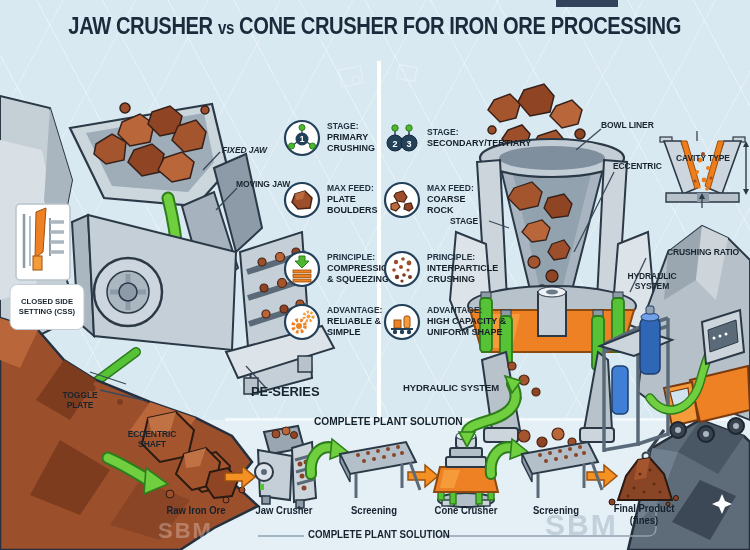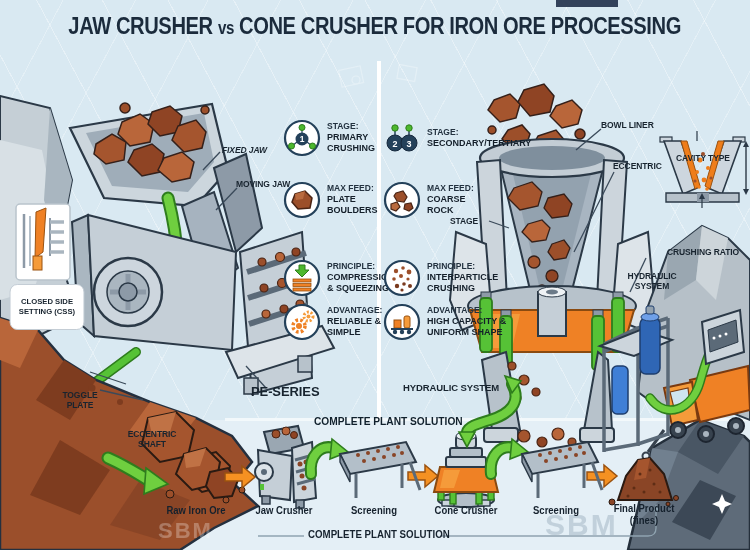--- a/index.html
+++ b/index.html
@@ -25,21 +25,21 @@
   #band-right{left:381px;width:369px;background:#ee7522;}
   .band .btxt{color:#fff;font-weight:700;letter-spacing:.3px;transform:scaleX(.96);white-space:nowrap;}
   #band-left .btxt{font-size:16.5px;}
   #band-right .btxt{font-size:14.5px;}
   .spec{position:absolute;display:flex;align-items:center;gap:6px;z-index:3;}
   .spec .ic{flex:none;width:38px;height:38px;}
   .spec .txt{font:700 8.5px/1.25 "Liberation Sans",sans-serif;color:#233240;}
   .spec .val{font-weight:800;font-size:9px;color:#141f2a;white-space:pre-line;}
   .sL{width:96px;left:283px;}
   .sR{width:142px;left:383px;}
-  .t0{top:119px}.t1{top:181px}.t2{top:259px}.t3{top:303px}
+  .t0{top:119px}.t1{top:181px}.t2{top:250px}.t3{top:303px}
   #cssbox{position:absolute;left:8px;top:284px;width:76px;height:44px;z-index:3;
       background:#fff;border:1.5px solid #c3ccd4;border-radius:8px;display:flex;align-items:center;justify-content:center;
       font:800 8px/1.3 "Liberation Sans",sans-serif;color:#18242f;text-align:center;white-space:pre-line;transform:scaleX(.96);}
   .flbl{position:absolute;top:505px;z-index:3;width:100px;text-align:center;
       font:700 10px/1.15 "Liberation Sans",sans-serif;color:#15212d;white-space:pre-line;transform:scaleX(.95);}
   #flowtitle{position:absolute;left:312px;top:416px;width:126px;text-align:center;z-index:3;
       font:800 10.5px/1.1 "Liberation Sans",sans-serif;color:#10202c;transform:scaleX(.97);white-space:nowrap;}
   #footer{position:absolute;left:306px;top:529px;width:134px;text-align:center;z-index:3;
       font:800 10px/1.1 "Liberation Sans",sans-serif;color:#16222e;transform:scaleX(.97);white-space:nowrap;}
   .wm{position:absolute;z-index:2;font-weight:900;letter-spacing:2px;}

